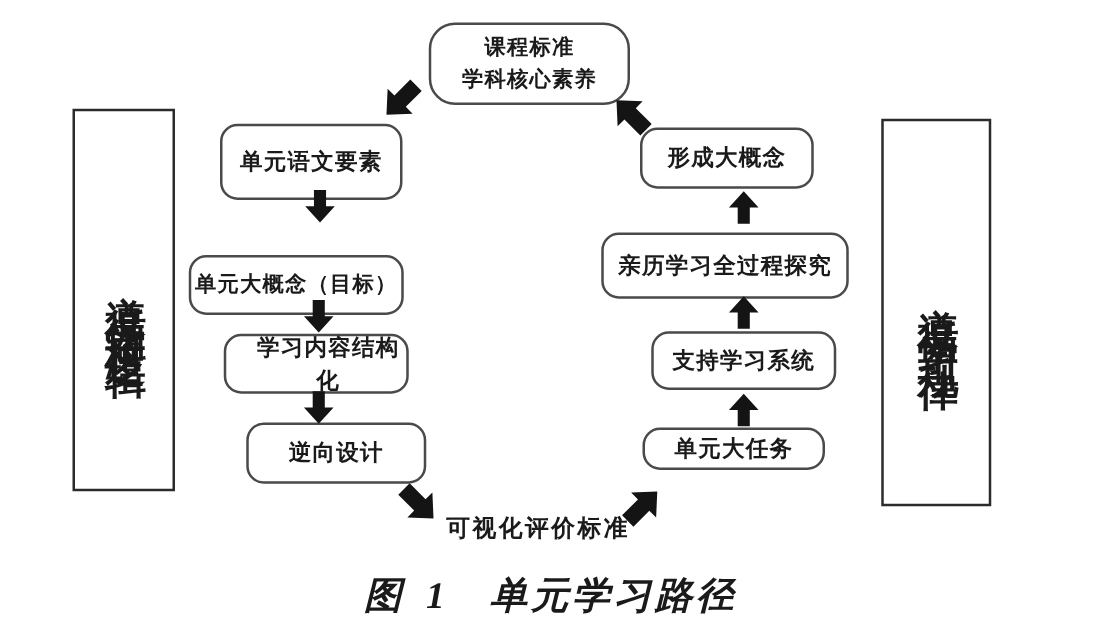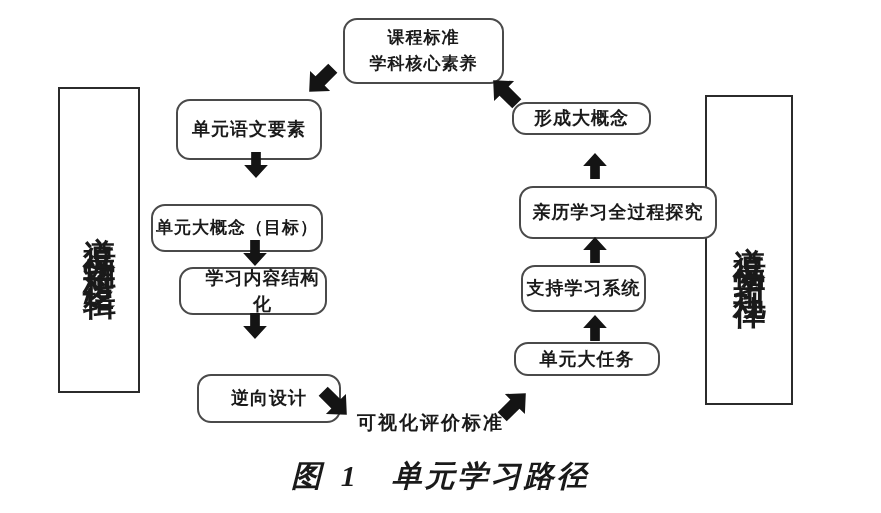--- a/index.html
+++ b/index.html
@@ -27,20 +27,21 @@
     justify-content: center;
     text-align: center;
     font-weight: bold;
     font-size: 18px;
     letter-spacing: 1px;
     line-height: 1.45;
   }
   .box.multiline {
     flex-direction: column;
     line-height: 1.55;
+    border-radius: 21px;
   }
   .side-label {
     position: absolute;
     box-sizing: border-box;
     border: 2px solid #2b2b2b;
     border-radius: 0;
     background: #ffffff;
     display: flex;
     align-items: center;
     justify-content: center;
@@ -95,27 +96,27 @@
   <div class="side-label" style="left:58px; top:87px; width:82px; height:306px;">遵循学科逻辑</div>
 
   <div class="side-label" style="left:705px; top:95px; width:88px; height:310px;">遵循学习规律</div>
 
   <div class="box" style="left:176px; top:99px; width:146px; height:61px;">单元语文要素</div>
 
   <div class="box" style="left:151px; top:204px; width:172px; height:48px; font-size:17px;">单元大概念（目标）</div>
 
   <div class="box" style="left:179px; top:267px; width:148px; height:48px;padding-left:19px;">学习内容结构化</div>
 
-  <div class="box" style="left:197px; top:338px; width:144px; height:49px;margin-top:36px;">逆向设计</div>
+  <div class="box" style="left:197px; top:338px; width:144px; height:49px;">逆向设计</div>
 
-  <div class="box" style="left:512px; top:102px; width:139px; height:33px;">形成大概念</div>
+  <div class="box" style="left:512px; top:102px; width:139px; height:49px;">形成大概念</div>
 
-  <div class="box" style="left:519px; top:186px; width:198px; height:53px;">亲历学习全过程探究</div>
+  <div class="box" style="left:481px; top:186px; width:198px; height:53px;">亲历学习全过程探究</div>
 
-  <div class="box" style="left:521px; top:265px; width:125px; height:47px;">支持学习系统</div>
+  <div class="box" style="left:521px; top:265px; width:148px; height:47px;">支持学习系统</div>
 
   <div class="box" style="left:514px; top:342px; width:146px; height:34px;">单元大任务</div>
 
   <div class="free-text" style="left:357px; top:410px;">可视化评价标准</div>
 
   <svg class="arrow" style="left:243px; top:151px; transform:rotate(180deg);" width="26" height="28" viewBox="0 0 24 26">
       <polygon points="12,1 23,13 16.5,13 16.5,25 7.5,25 7.5,13 1,13"></polygon>
     </svg>
 
   <svg class="arrow" style="left:242px; top:239px; transform:rotate(180deg);" width="26" height="28" viewBox="0 0 24 26">

